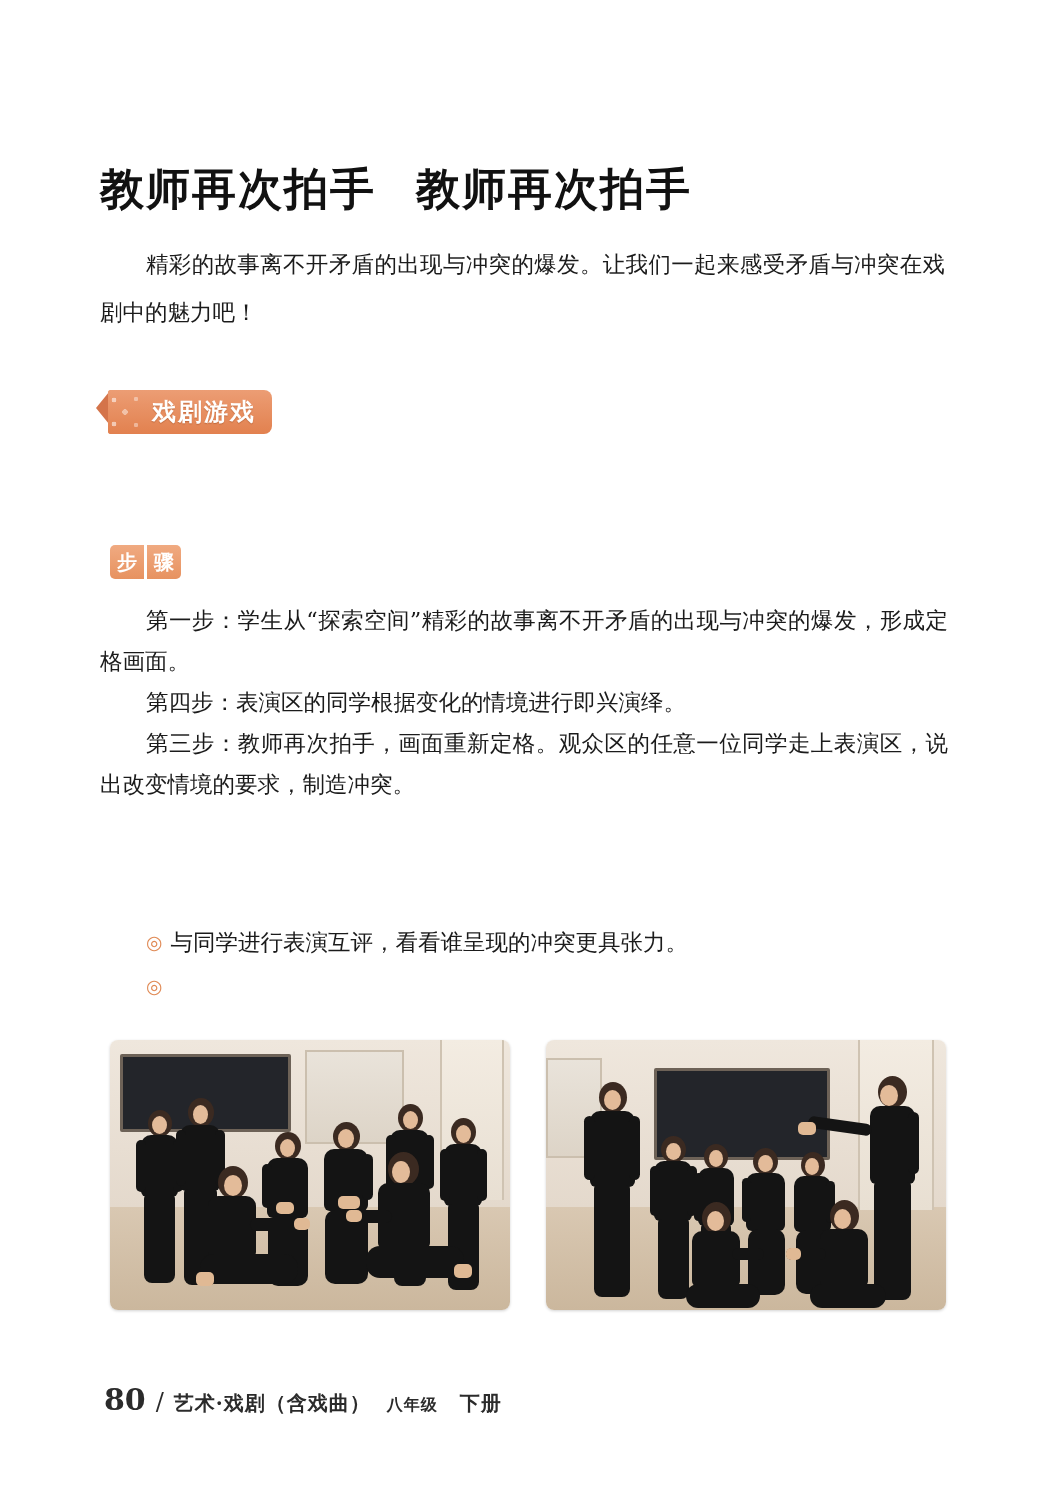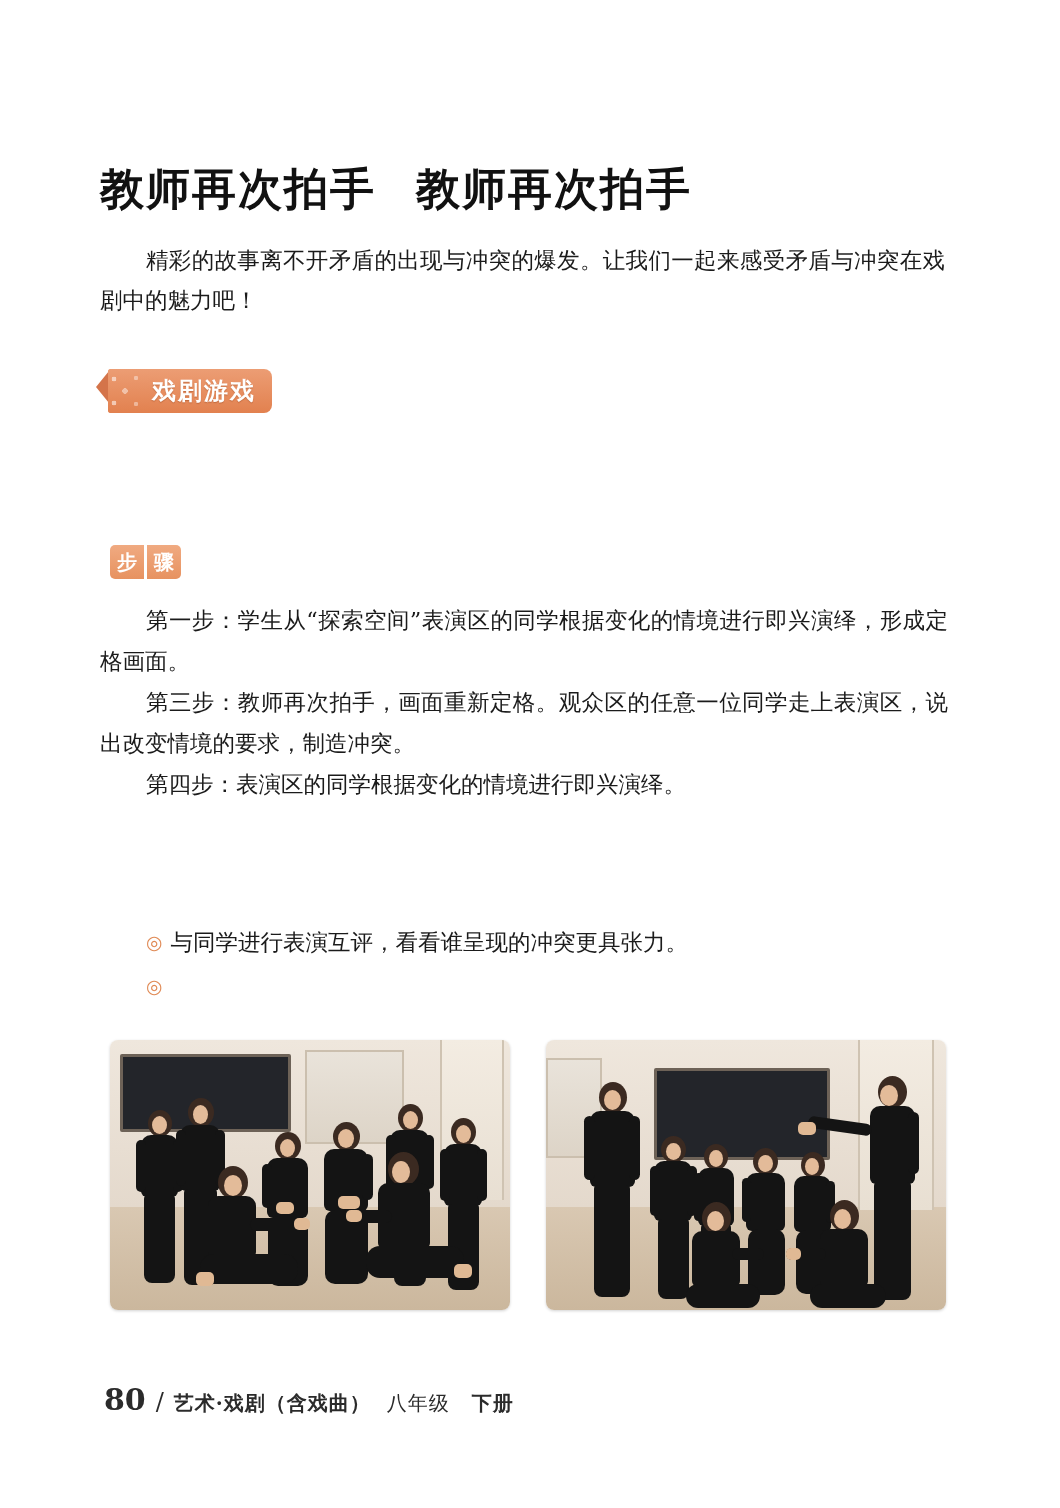--- a/index.html
+++ b/index.html
@@ -39,31 +39,31 @@
     margin-right: 40px;
   }
 
   
   .intro {
     position: absolute;
     left: 100px;
     top: 240px;
     width: 845px;
     font-size: 22.5px;
-    line-height: 40px;
+    line-height: 48px;
     text-indent: 46px;
     text-align: justify;
     color: #1b1b1b;
   }
 
   
   .ribbon {
     position: absolute;
     left: 108px;
-    top: 365px;
+    top: 386px;
     height: 52px;
     display: flex;
     align-items: center;
     text-align: center;
   }
   .ribbon-body {
     background: #E8956B;
     background: linear-gradient(180deg, #ec9d74 0%, #e2814f 100%);
     height: 44px;
     display: flex;
@@ -273,22 +273,22 @@
     font-size: 24px;
     color: #2b2b2b;
   }
   .footer .label {
     font-size: 20px;
     font-weight: bold;
     color: #2b2b2b;
     letter-spacing: 1px;
   }
   .footer .grade {
-    font-size: 20px;
-    font-weight: normal;
+    font-size: 16px;
+    font-weight: bold;
     color: #2b2b2b;
     letter-spacing: 1px;
     margin-left: 6px;
   }
   .footer .term {
     font-size: 20px;
     font-weight: bold;
     color: #2b2b2b;
     letter-spacing: 1px;
     margin-left: 12px;
@@ -312,23 +312,23 @@
     </div>
   </div>
 
 
   <div class="steps-badge">
     <span class="sq first">步</span>
     <span class="sq last">骤</span>
   </div>
 
   <div class="steps">
-    <p>第一步：学生从“探索空间”表演区的同学根据变化的情境进行即兴演绎，形成定格画面。</p>
+    <p>第一步：学生从“探索空间”精彩的故事离不开矛盾的出现与冲突的爆发，形成定格画面。</p>
+    <p>第四步：表演区的同学根据变化的情境进行即兴演绎。</p>
     <p>第三步：教师再次拍手，画面重新定格。观众区的任意一位同学走上表演区，说出改变情境的要求，制造冲突。</p>
-    <p>第四步：表演区的同学根据变化的情境进行即兴演绎。</p>
   </div>
 
   <div class="bullets">
     <div class="row">
       <span class="bullet-mark">◎</span>
       <span>与同学进行表演互评，看看谁呈现的冲突更具张力。</span>
     </div>
     <div class="row">
       <span class="bullet-mark">◎</span>
     </div>

